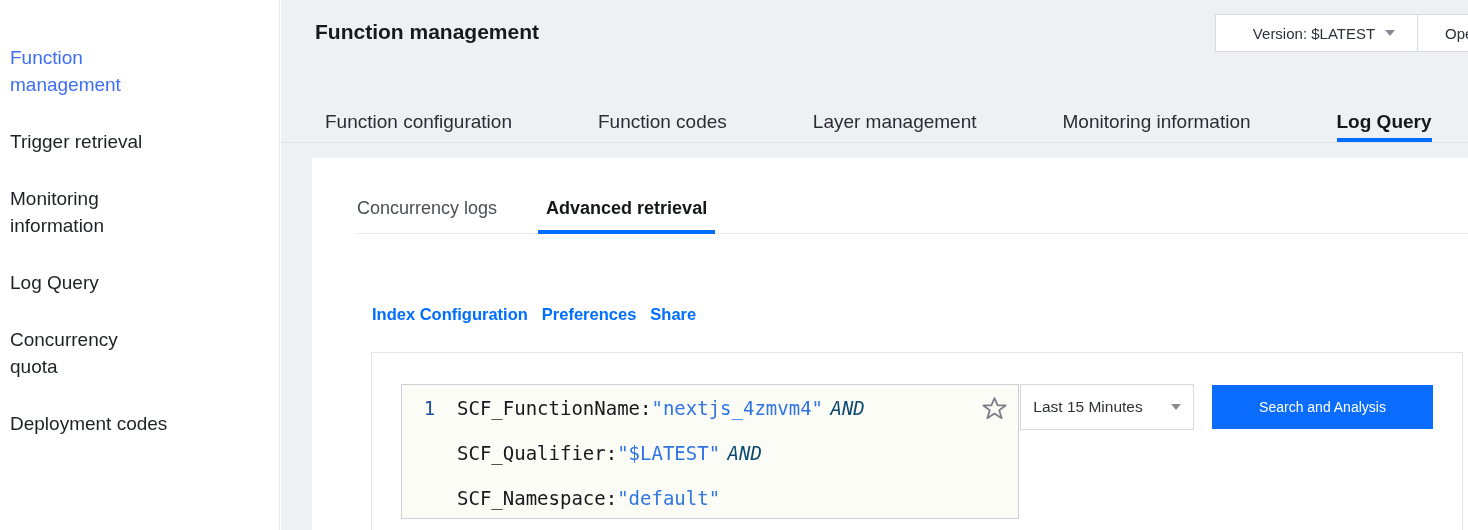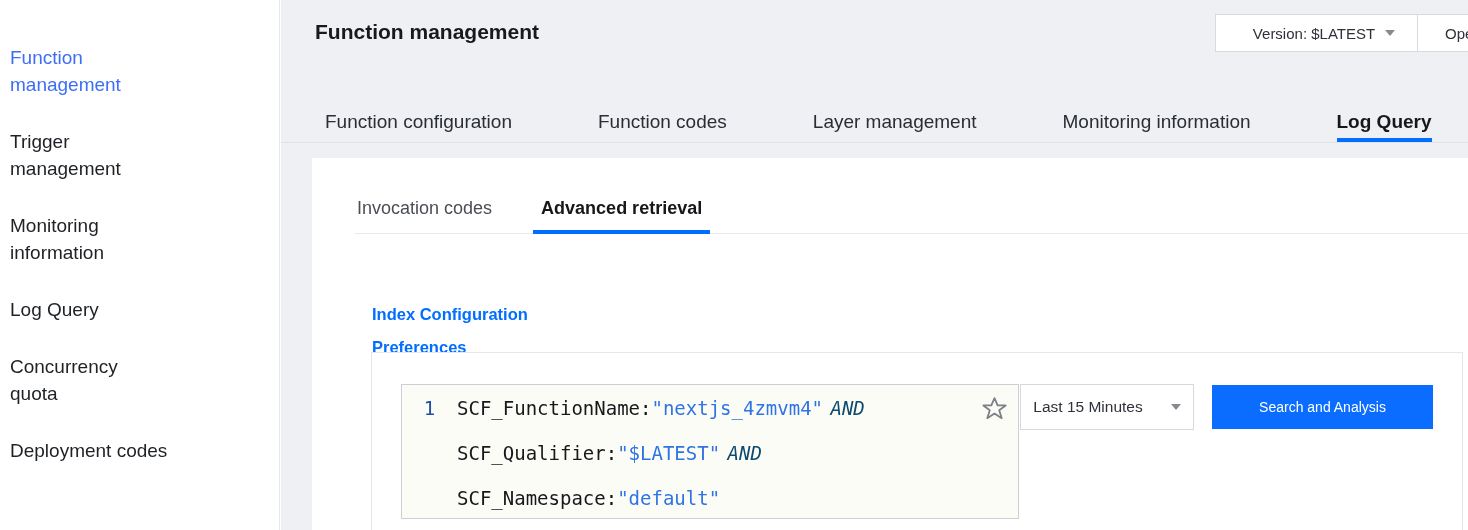--- a/index.html
+++ b/index.html
@@ -70,21 +70,21 @@
     position:relative;font-size:18px;color:#4a4e55;cursor:pointer;
     padding:0 2px;white-space:nowrap;
   }
   .subtab.active{font-weight:700;color:#15171a;}
   .subtab.active::after{
     content:"";position:absolute;left:-6px;right:-6px;bottom:-1px;height:4px;
     background:#006eff;
   }
   
   .links{
-    position:absolute;left:60px;top:147px;display:flex;gap:14px;flex-direction:column;
+    position:absolute;left:60px;top:147px;display:flex;gap:14px;
   }
   .link{
     font-size:16.5px;font-weight:700;color:#006eff;cursor:pointer;
     white-space:nowrap;
   }
   
   .qpanel{
     position:absolute;left:59px;top:194px;width:1092px;height:210px;
     border:1px solid #e4e6e9;box-sizing:border-box;background:#fff;
   }
@@ -117,21 +117,21 @@
     background:#0a6dff;border:none;color:#fff;font-size:14px;
     font-family:"Liberation Sans",sans-serif;
     display:flex;align-items:center;justify-content:center;cursor:pointer;
   }
 </style>
 </head>
 <body>
 
 <nav class="sidebar">
   <div class="side-item active">Function management</div>
-  <div class="side-item">Trigger management</div>
+  <div class="side-item">Trigger retrieval</div>
   <div class="side-item">Monitoring information</div>
   <div class="side-item">Log Query</div>
   <div class="side-item">Concurrency quota</div>
   <div class="side-item">Deployment codes</div>
 </nav>
 
 <div class="main">
 
   <h1 class="page-title" style="margin:0;">Function management</h1>
 
@@ -148,21 +148,21 @@
     <div class="tab">Function configuration</div>
     <div class="tab">Function codes</div>
     <div class="tab">Layer management</div>
     <div class="tab">Monitoring information</div>
     <div class="tab active">Log Query</div>
   </div>
 
   <section class="card">
 
     <div class="subtabbar">
-      <div class="subtab">Invocation codes</div>
+      <div class="subtab">Concurrency logs</div>
       <div class="subtab active">Advanced retrieval</div>
     </div>
 
     <div class="links">
       <span class="link">Index Configuration</span>
       <span class="link">Preferences</span>
       <span class="link">Share</span>
     </div>
 
     <div class="qpanel">

